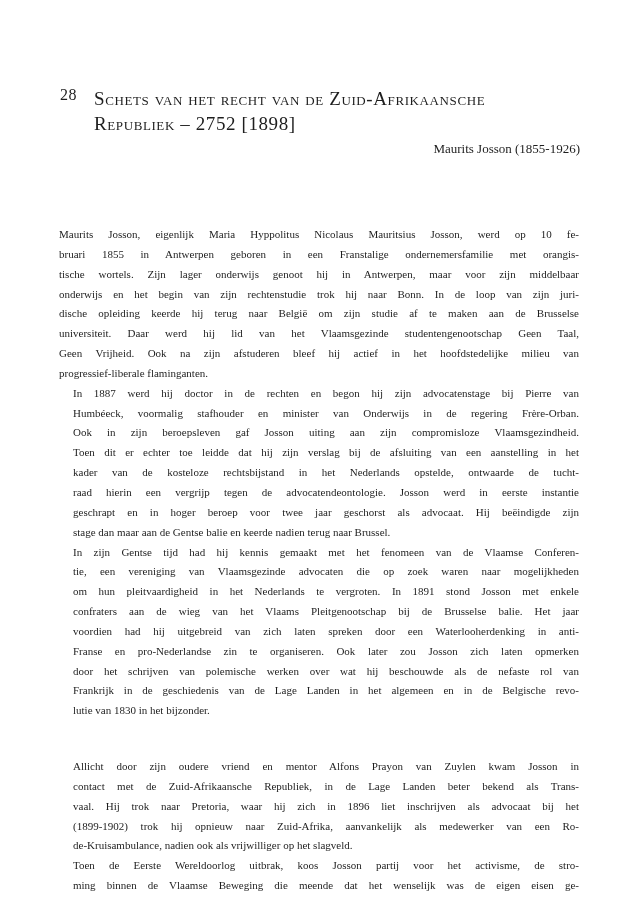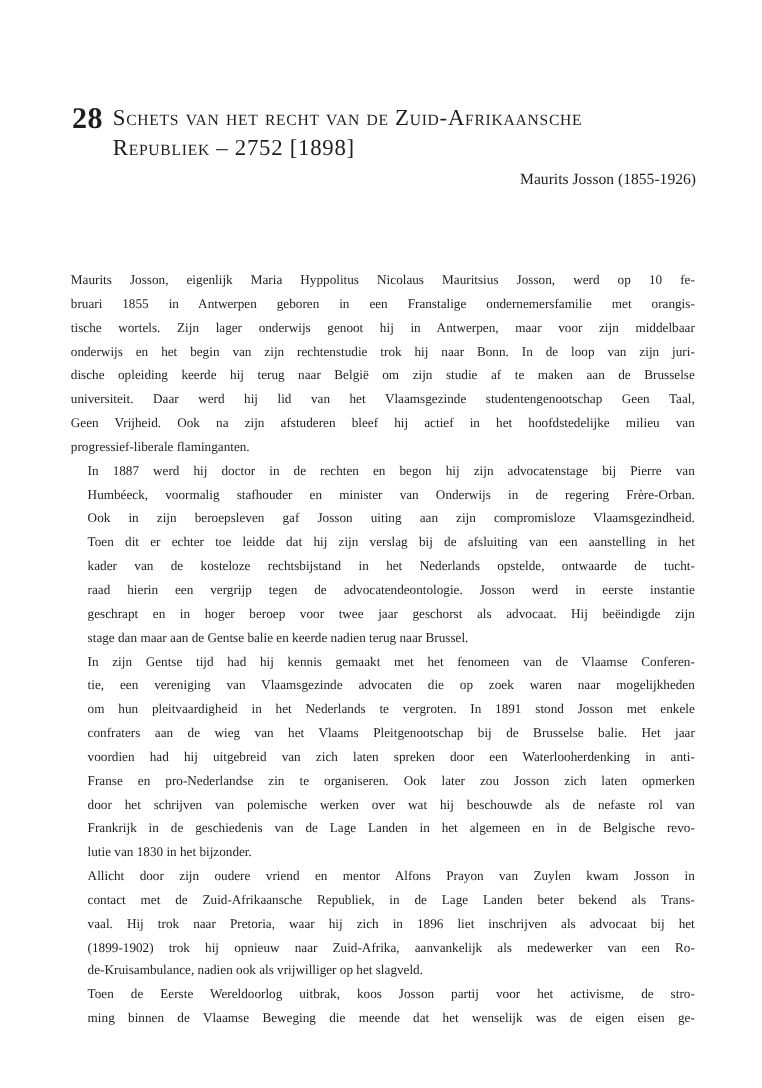--- a/index.html
+++ b/index.html
@@ -1,20 +1,20 @@
 <!DOCTYPE html>
 <html><head>
 <meta charset="utf-8">
 <style>
   html, body { margin:0; padding:0; background:#ffffff; }
   body { width:635px; height:907px; position:relative; overflow:hidden;
          font-family:"DejaVu Serif", "Liberation Serif", serif; color:#1e1e1e; }
   .heading { position:absolute; left:60px; top:86px; width:525px; }
-  .chapnum { position:absolute; left:0; top:0; font-size:25px; letter-spacing:0.5px;
-             font-family:"Liberation Serif", serif;font-weight:bold; }
+  .chapnum { position:absolute; left:0; top:0; font-size:16px; letter-spacing:0.5px;
+             font-family:"Liberation Serif", serif; }
   .chaptitle { position:absolute; left:34px; top:0; width:495px; font-size:19px; line-height:25px;
                font-family:"Liberation Serif", serif; font-variant:small-caps; letter-spacing:0.6px; }
   .author { position:absolute; right:55px; top:141px; font-size:13px;
             font-family:"Liberation Serif", serif; }
   .body { position:absolute; left:59px; top:225px; width:520px;
           font-family:"Liberation Serif", serif; font-size:11px; line-height:19.85px;
           text-align:justify; hyphens:manual; }
   .body p { margin:0; }
   .body p + p { text-indent:14px; }
   .line { display:block; text-align:justify; text-align-last:justify; white-space:nowrap; }
@@ -59,21 +59,21 @@
       <span class="line">tie, een vereniging van Vlaamsgezinde advocaten die op zoek waren naar mogelijkheden</span>
       <span class="line">om hun pleitvaardigheid in het Nederlands te vergroten. In 1891 stond Josson met enkele</span>
       <span class="line">confraters aan de wieg van het Vlaams Pleitgenootschap bij de Brusselse balie. Het jaar</span>
       <span class="line">voordien had hij uitgebreid van zich laten spreken door een Waterlooherdenking in anti-</span>
       <span class="line">Franse en pro-Nederlandse zin te organiseren. Ook later zou Josson zich laten opmerken</span>
       <span class="line">door het schrijven van polemische werken over wat hij beschouwde als de nefaste rol van</span>
       <span class="line">Frankrijk in de geschiedenis van de Lage Landen in het algemeen en in de Belgische revo-</span>
       <span class="line last">lutie van 1830 in het bijzonder.</span>
     </p>
     <p>
-      <span class="line" style="text-indent: 14px;">Allicht door zijn oudere vriend en mentor Alfons Prayon van Zuylen kwam Josson in</span>
+      <span class="line" style="text-indent: 14px; margin-top: 36px;">Allicht door zijn oudere vriend en mentor Alfons Prayon van Zuylen kwam Josson in</span>
       <span class="line">contact met de Zuid-Afrikaansche Republiek, in de Lage Landen beter bekend als Trans-</span>
       <span class="line">vaal. Hij trok naar Pretoria, waar hij zich in 1896 liet inschrijven als advocaat bij het</span>
       <span class="line">(1899-1902) trok hij opnieuw naar Zuid-Afrika, aanvankelijk als medewerker van een Ro-</span>
       <span class="line last">de-Kruisambulance, nadien ook als vrijwilliger op het slagveld.</span>
     </p>
     <p>
       <span class="line" style="text-indent: 14px;">Toen de Eerste Wereldoorlog uitbrak, koos Josson partij voor het activisme, de stro-</span>
       <span class="line">ming binnen de Vlaamse Beweging die meende dat het wenselijk was de eigen eisen ge-</span>
     </p>
   </div>

